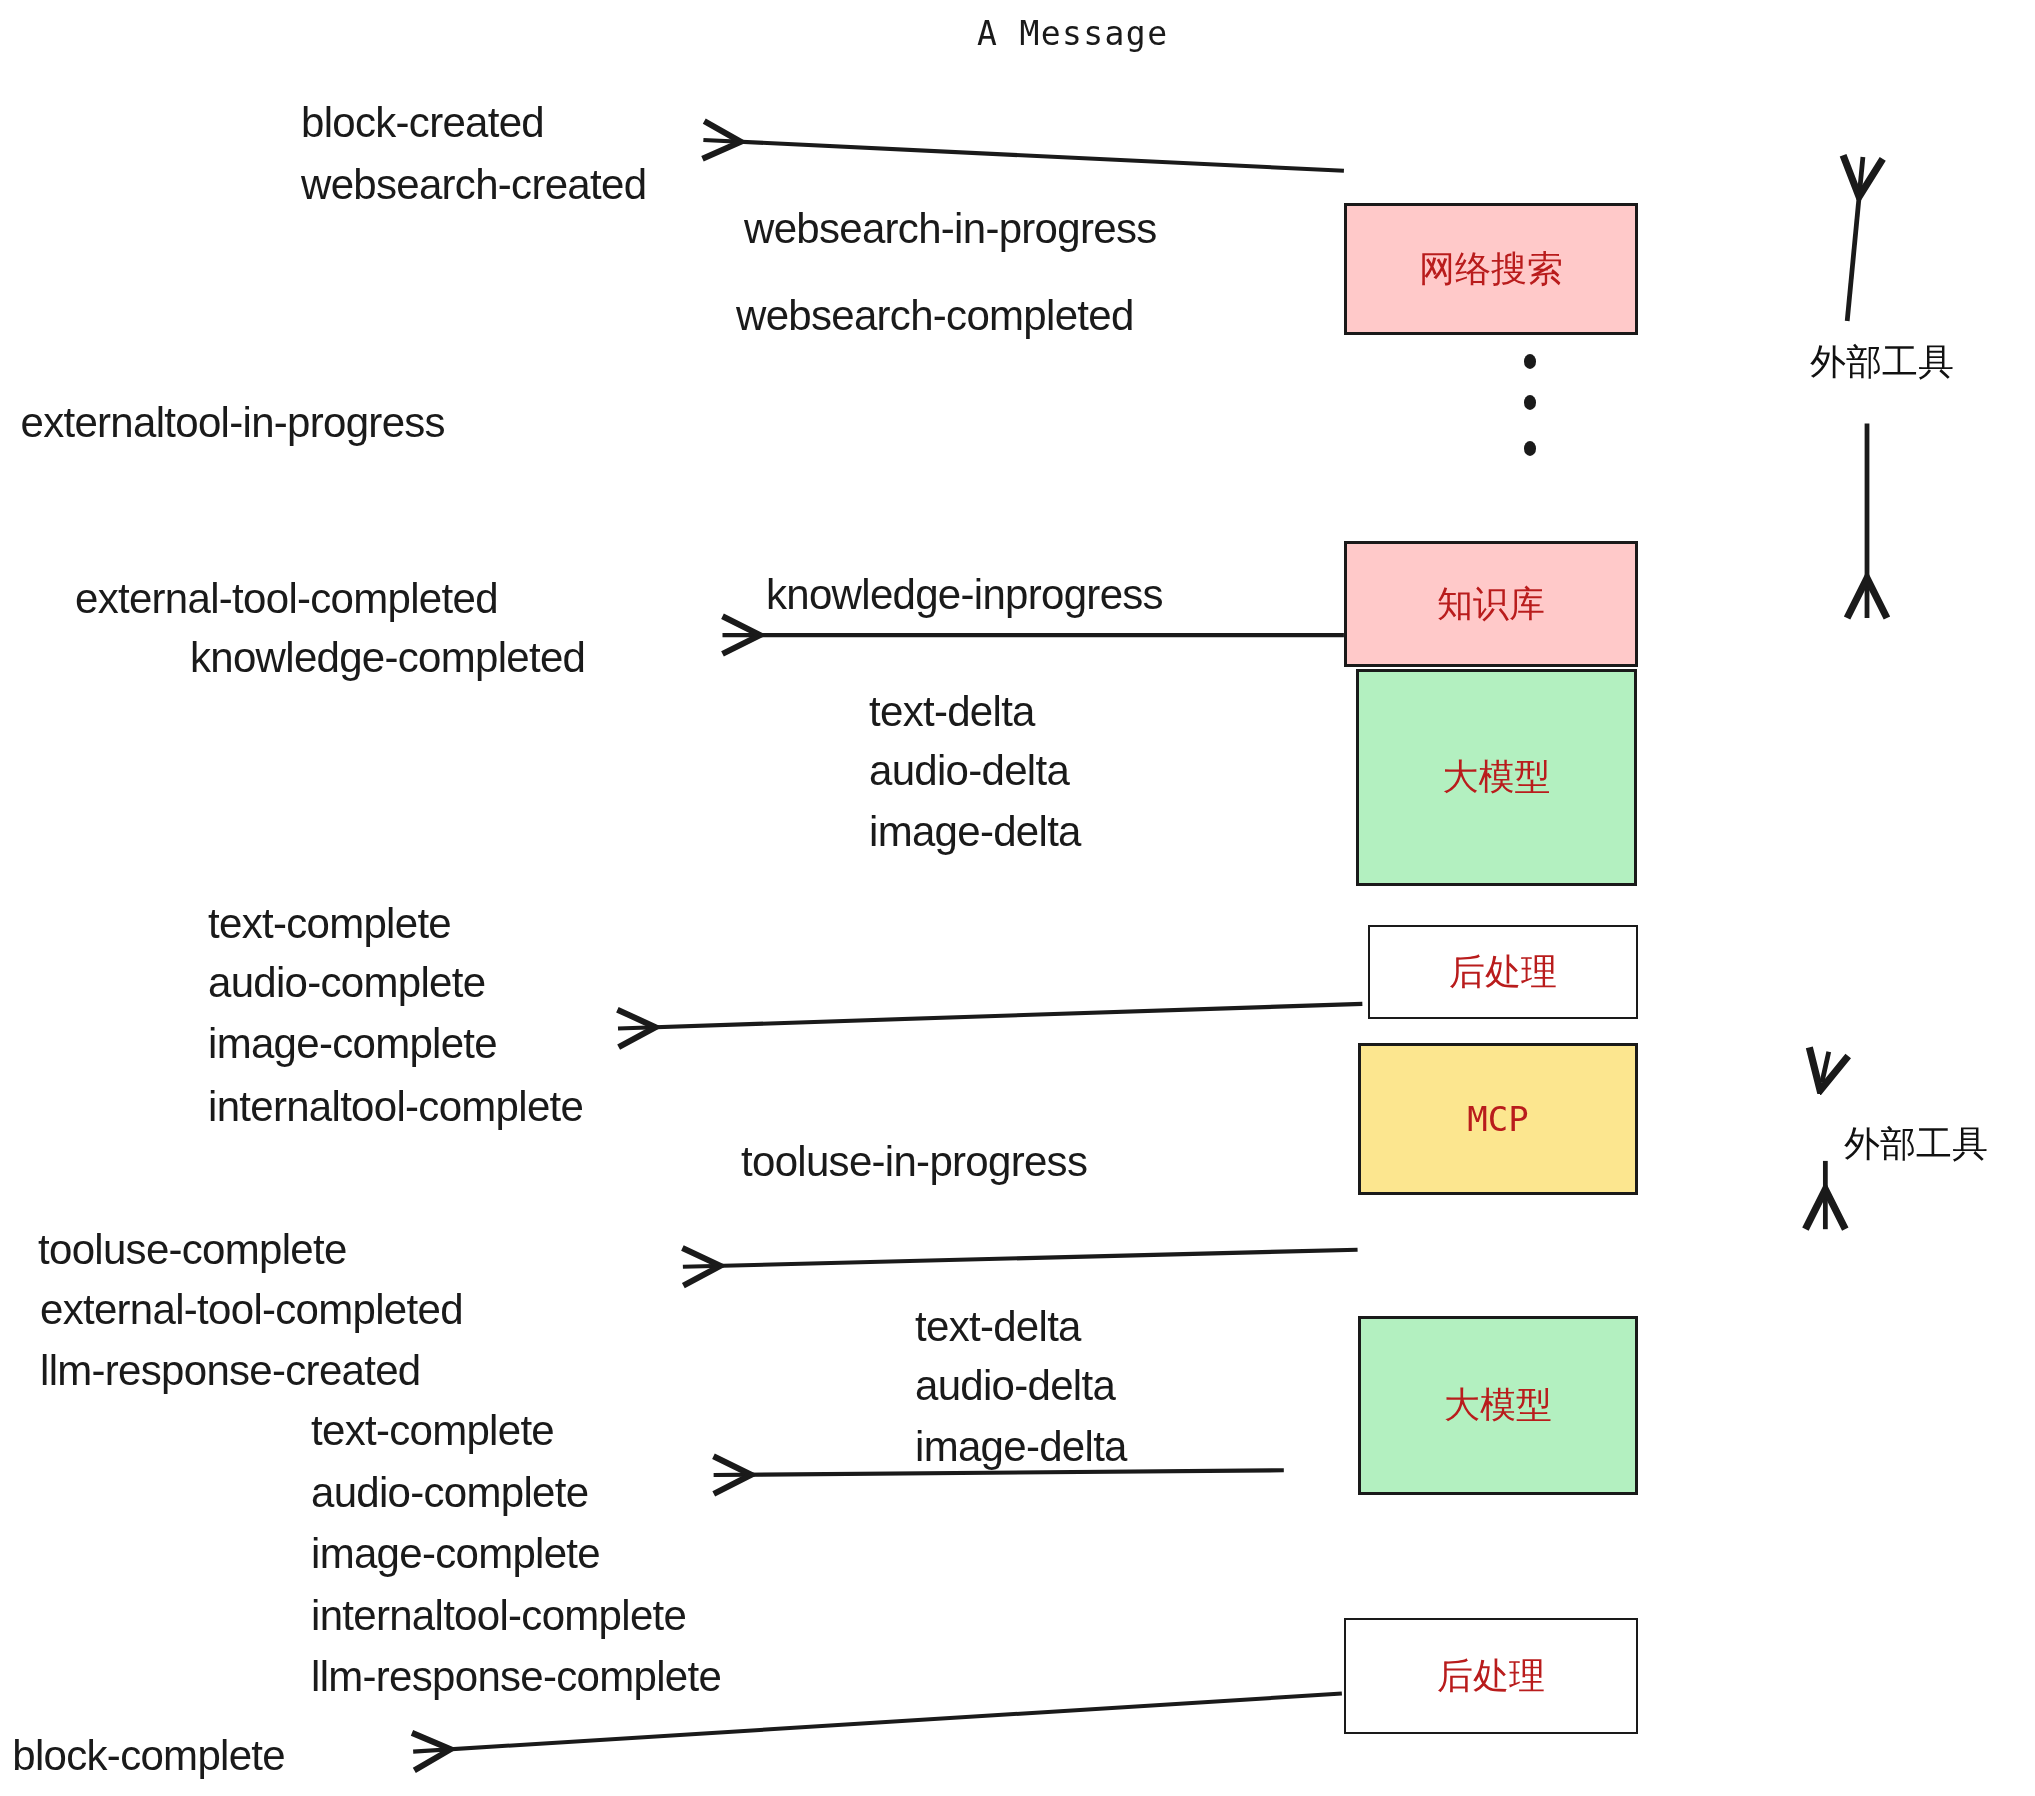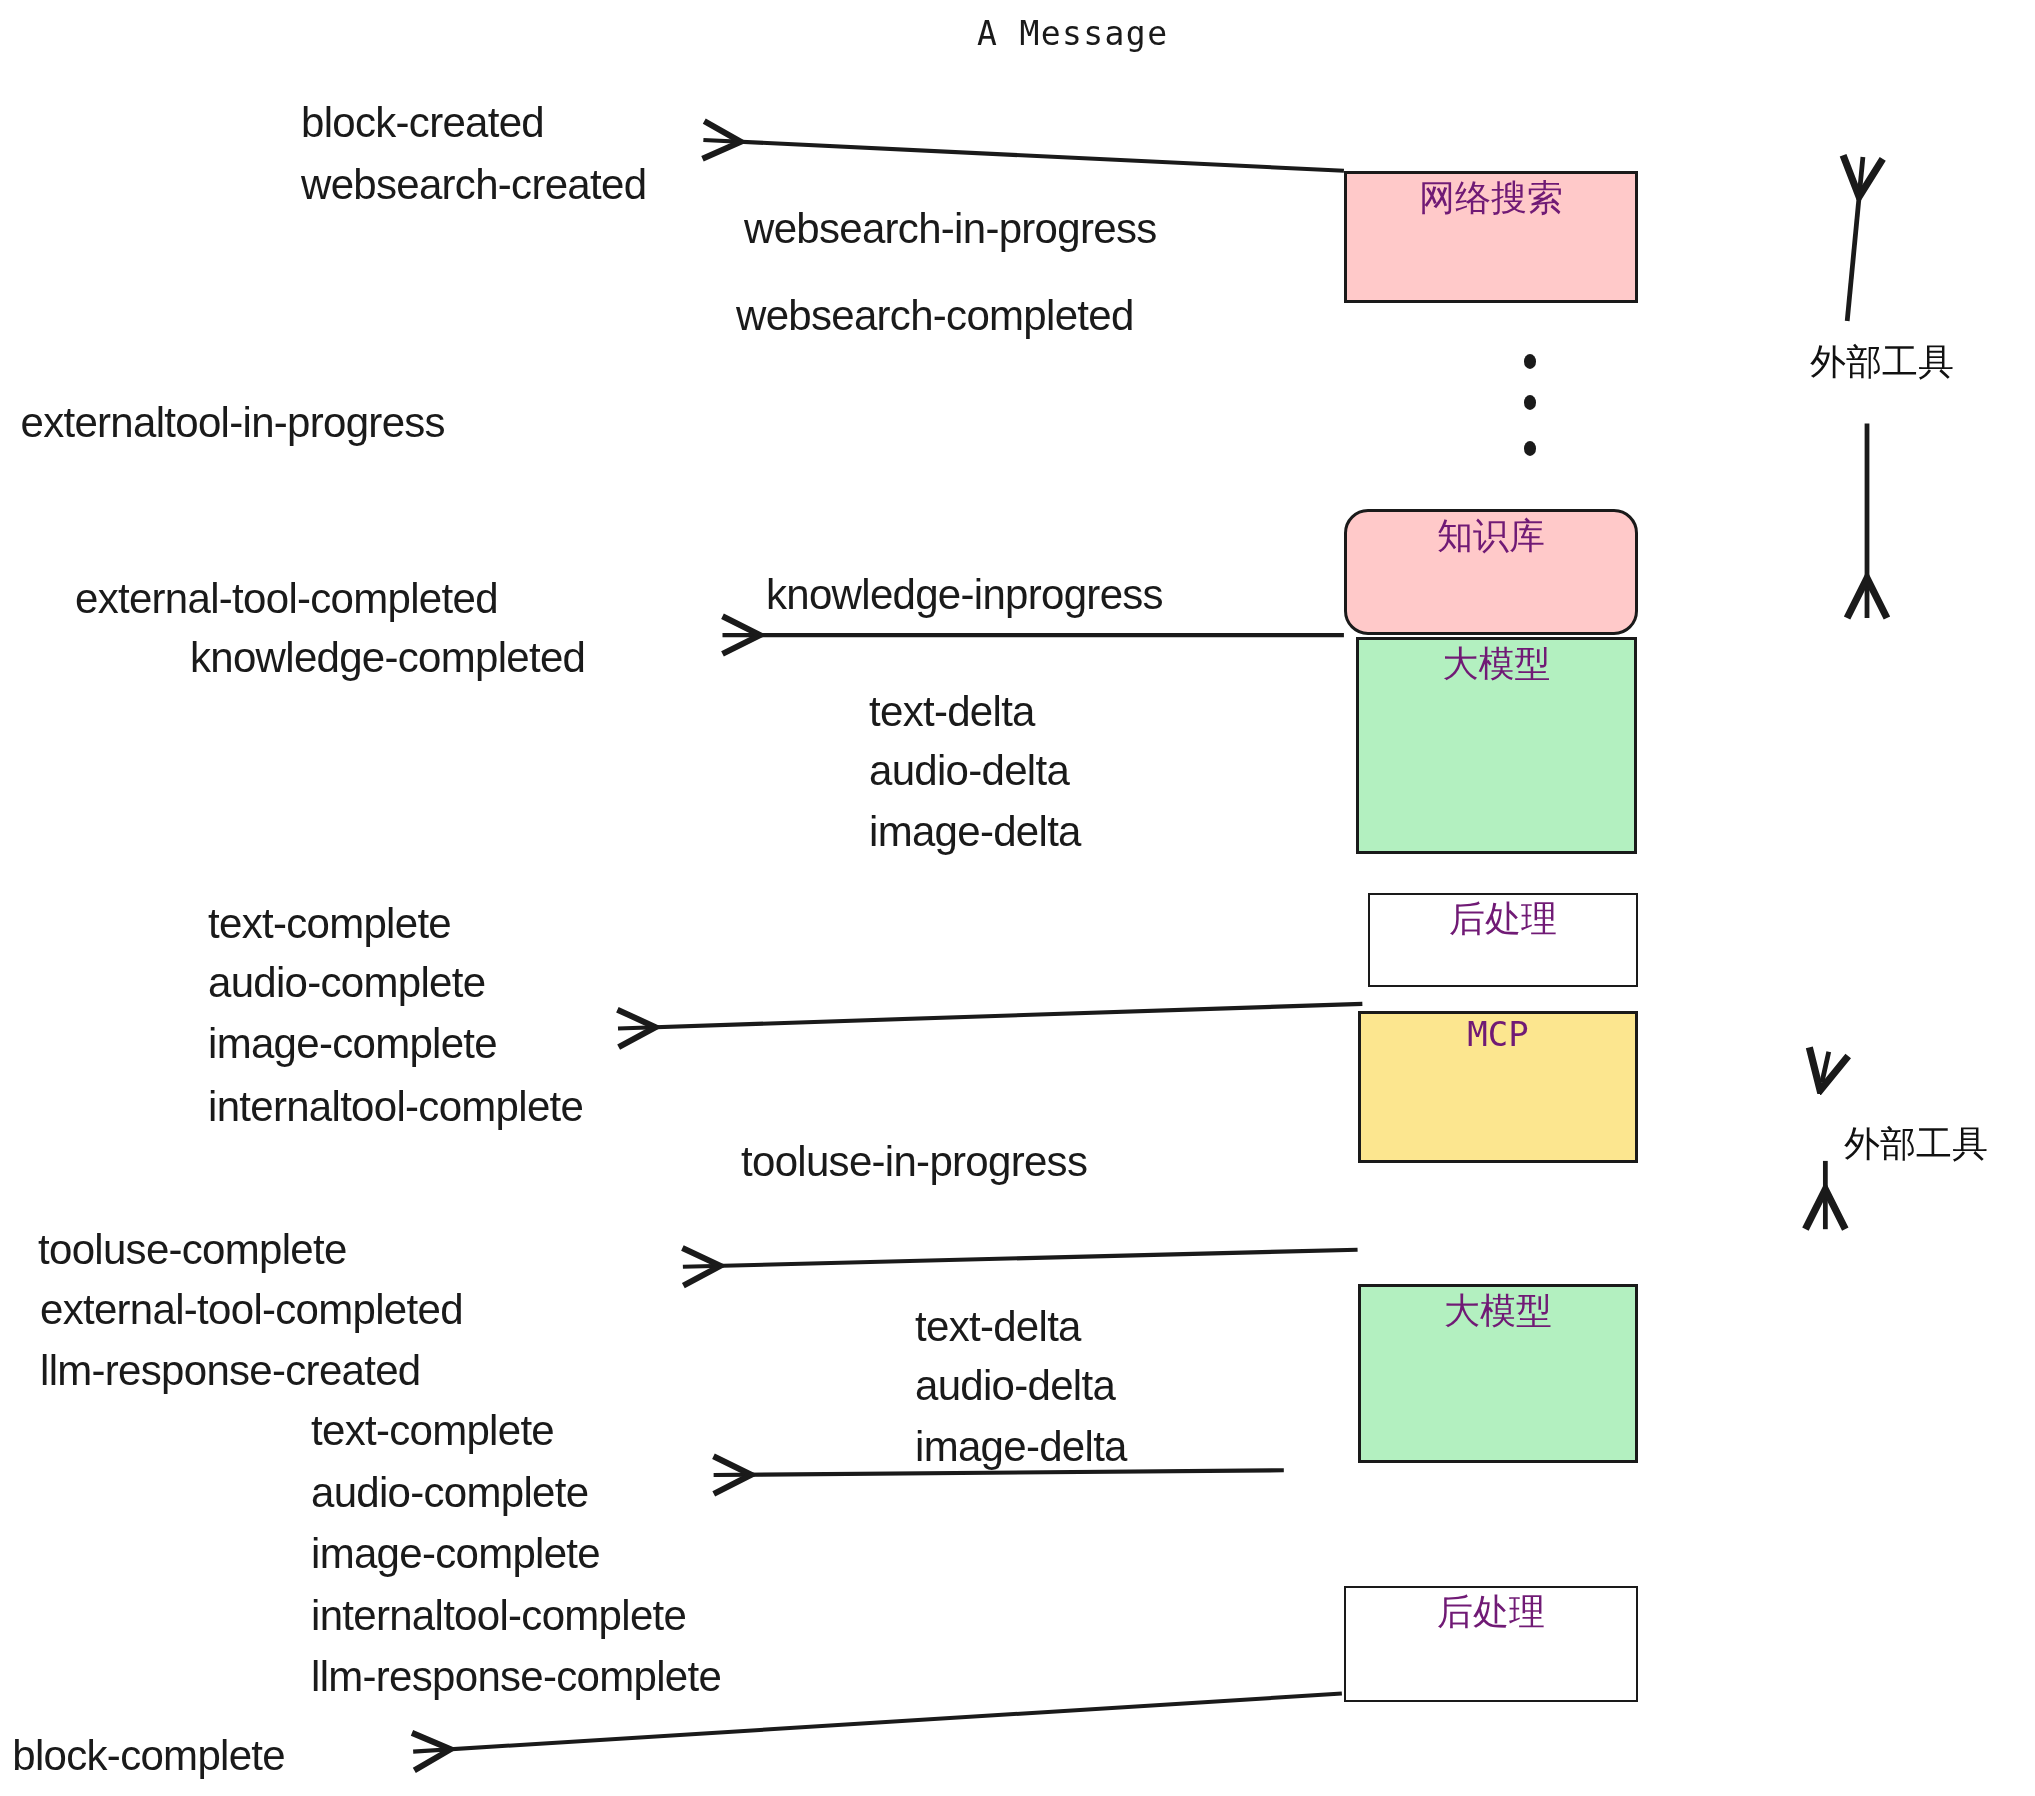--- a/index.html
+++ b/index.html
@@ -4,22 +4,22 @@
 <style>
   html,body{margin:0;padding:0;background:#fff;}
   body{width:2035px;height:1796px;position:relative;overflow:hidden;
        font-family:"DejaVu Sans Mono","Liberation Mono",monospace;color:#1a1a1a;}
   #canvas{position:absolute;inset:0;}
   .lbl{position:absolute;white-space:nowrap;font-family:Liberation Sans, sans-serif;
        font-size:42px;letter-spacing:-0.7px;color:#1a1a1a;line-height:1;}
   .title{position:absolute;font-size:33px;white-space:nowrap;color:#1a1a1a;
          font-family:"DejaVu Sans Mono","Liberation Mono",monospace;letter-spacing:1.4px;}
   .box{position:absolute;border:3.4px solid #1a1a1a;box-sizing:border-box;
-       display:flex;align-items:flex-start;justify-content:center;
-       font-family:"DejaVu Sans","Liberation Sans",sans-serif;font-size:36px;color:#701a75;}
+       display:flex;align-items:center;justify-content:center;
+       font-family:"DejaVu Sans","Liberation Sans",sans-serif;font-size:36px;color:#b91c1c;margin-top:32px;}
   .box.mono{font-family:"DejaVu Sans Mono","Liberation Mono",monospace;font-size:34px;}
   .grp{position:absolute;white-space:nowrap;font-size:36px;
        font-family:"DejaVu Sans","Liberation Sans",sans-serif;color:#111;}
   .dot{position:absolute;width:12.3px;height:15px;border-radius:50%;background:#1a1a1a;}
   svg.lines{position:absolute;left:0;top:0;width:2035px;height:1796px;pointer-events:none;}
 </style>
 </head>
 <body>
 
 <div id="canvas">
@@ -56,21 +56,21 @@
   </svg>
 
   <div class="box" style="left:1344px;top:171px;width:294px;height:132px;background:#ffc9c9;">
     <span>网络搜索</span>
   </div>
 
   <div class="dot" style="left:1524px;top:354px;"></div>
   <div class="dot" style="left:1524px;top:395px;"></div>
   <div class="dot" style="left:1524px;top:441px;"></div>
 
-  <div class="box" style="left:1344px;top:509px;width:294px;height:126px;background:#ffc9c9;border-radius:24px;">
+  <div class="box" style="left:1344px;top:509px;width:294px;height:126px;background:#ffc9c9;">
     <span>知识库</span>
   </div>
 
   <div class="box" style="left:1356px;top:637px;width:281px;height:217px;background:#b3f0c0;">
     <span>大模型</span>
   </div>
 
   <div class="box" style="left:1368px;top:893px;width:270px;height:94px;background:#ffffff;border-width:2.7px;">
     <span>后处理</span>
   </div>

